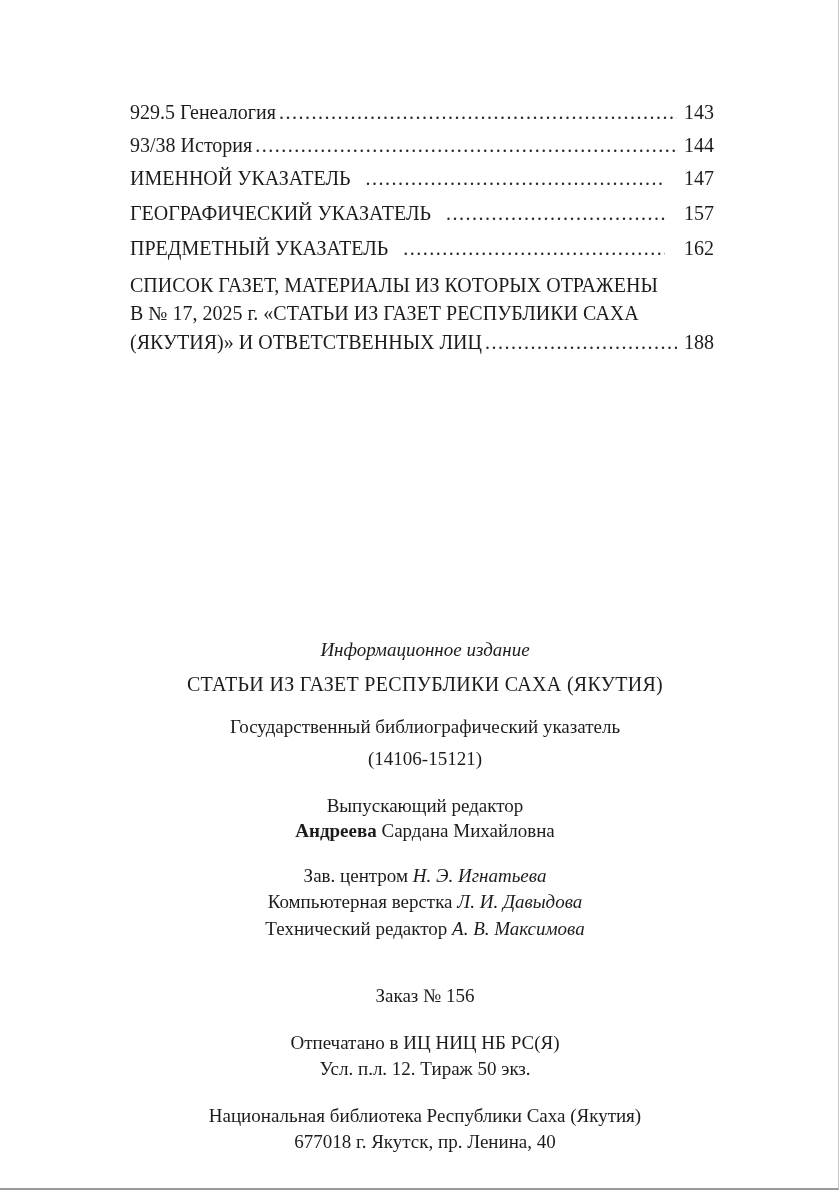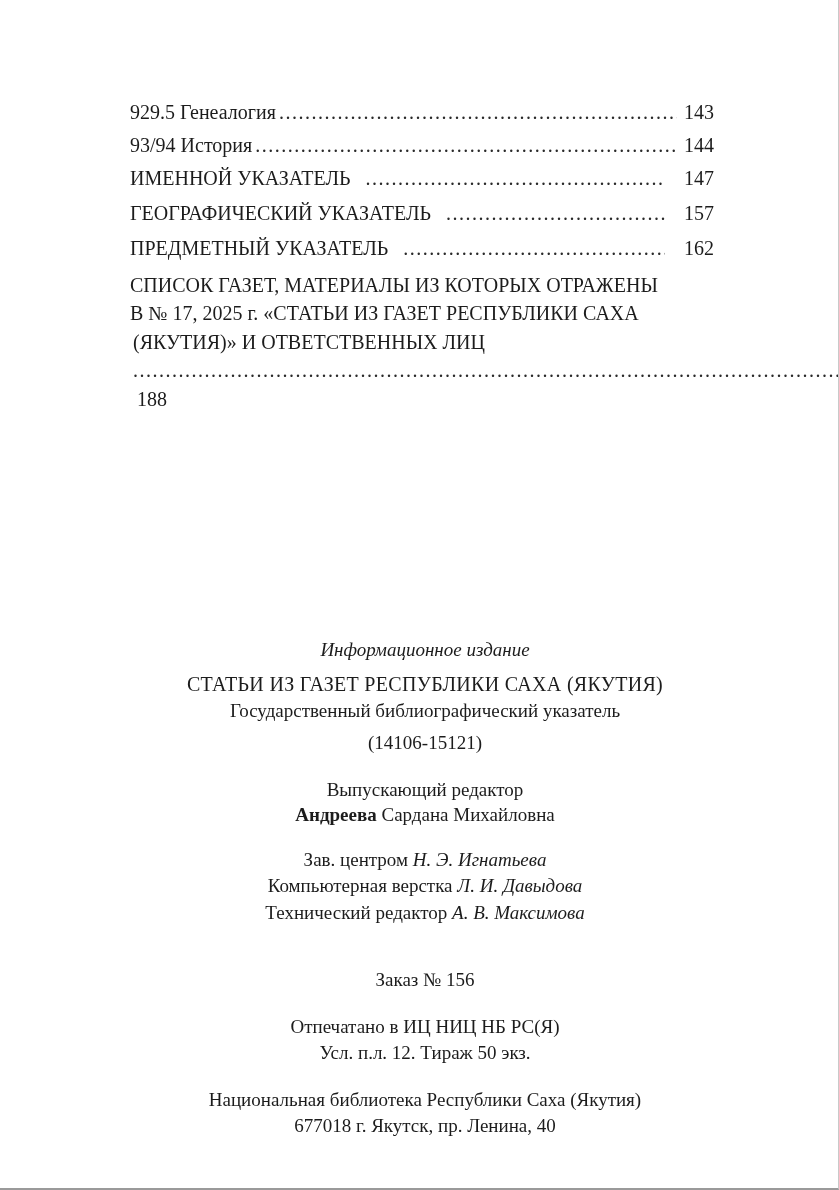--- a/index.html
+++ b/index.html
@@ -46,34 +46,34 @@
     letter-spacing: 1.5px;
   }
   .toc-page {
     white-space: nowrap;
     text-align: right;
     min-width: 34px;
   }
   .toc-multiline-line {
     line-height: 1.42;
   }
-  .toc-multiline .toc-row { margin-bottom: 0; line-height: 1.42; flex-direction: column; }
+  .toc-multiline .toc-row { margin-bottom: 0; line-height: 1.42; }
   
   .colophon {
     position: absolute;
     top: 638px;
     left: 110px;
     width: 630px;
     text-align: center;
     font-size: 19px;
     line-height: 1.22;
   }
   .colophon .line { display: block; }
   .edition-type { font-style: italic; margin-bottom: 11px; }
-  .colophon-title { font-size: 20px; margin-bottom: 2px; letter-spacing: 0.3px; }
+  .colophon-title { font-size: 20px; margin-bottom: 18px; letter-spacing: 0.3px; }
   .colophon-subtitle { margin-bottom: 9px; }
   .issue { font-weight: bold; margin-bottom: 8px; }
   .range { margin-bottom: 24px; }
   .editor-role { margin-bottom: 2px; }
   .editor-name { margin-bottom: 22px; }
   .bold { font-weight: bold; }
   .italic { font-style: italic; }
   .staff-line { margin-bottom: 3px; }
   .staff-block { }
   .order-line { margin-bottom: 24px; margin-top: 44px; }
@@ -88,21 +88,21 @@
 
   <div class="toc">
 
     <div class="toc-row">
       <span class="toc-label">929.5 Генеалогия</span>
       <span class="toc-leader"></span>
       <span class="toc-page">143</span>
     </div>
 
     <div class="toc-row">
-      <span class="toc-label">93/94 История</span>
+      <span class="toc-label">93/38 История</span>
       <span class="toc-leader"></span>
       <span class="toc-page">144</span>
     </div>
 
     <div class="toc-row upper">
       <span class="toc-label">ИМЕННОЙ УКАЗАТЕЛЬ</span>
       <span class="toc-leader"></span>
       <span class="toc-page">147</span>
     </div>
 

